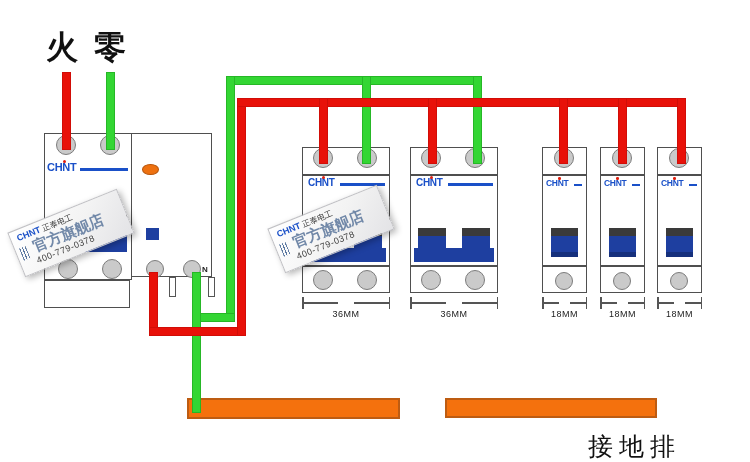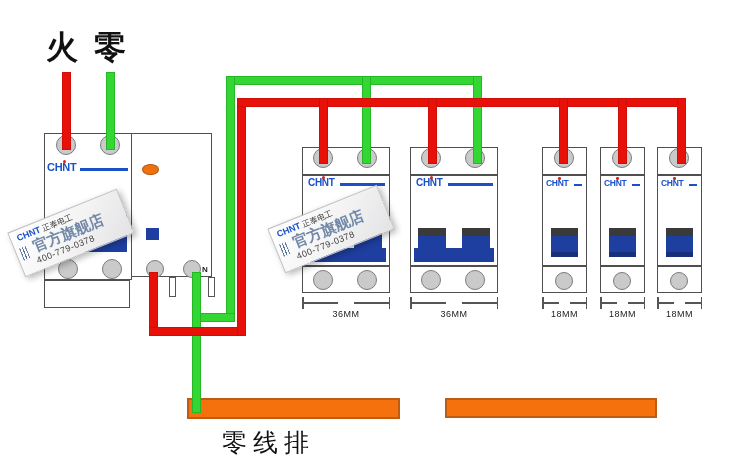--- a/index.html
+++ b/index.html
@@ -210,21 +210,21 @@
   <div class="wire wr" style="left:237px;top:98px;width:9px;height:238px;"></div>
   <div class="wire wr" style="left:237px;top:98px;width:449px;height:9px;"></div>
   <div class="wire wr" style="left:319px;top:98px;width:9px;height:66px;"></div>
   <div class="wire wr" style="left:428px;top:98px;width:9px;height:66px;"></div>
   <div class="wire wr" style="left:559px;top:98px;width:9px;height:66px;"></div>
   <div class="wire wr" style="left:618px;top:98px;width:9px;height:66px;"></div>
   <div class="wire wr" style="left:677px;top:98px;width:9px;height:66px;"></div>
 
   <div class="busbar" style="left:187px;top:398px;width:213px;"></div>
   <div class="busbar" style="left:445px;top:398px;width:212px;height:20px;"></div>
-  <div class="cjk-bottom" style="left:222px;top:426px;">零线排</div>
+  <div class="cjk-bottom" style="left:588px;top:430px;">接地排</div>
 
   <div class="wm" style="left:12px;top:209px;">
     <div class="wm-line1"><span class="wm-brand">CHNT</span> <span>正泰电工</span></div>
     <div class="wm-line2" style="margin-left:12px;">官方旗舰店</div>
     <div class="wm-line3" style="margin-left:10px;">400-779-0378</div>
     <div class="wm-barcode"></div>
   </div>
   <div class="wm" style="left:272px;top:205px;">
     <div class="wm-line1"><span class="wm-brand">CHNT</span> <span>正泰电工</span></div>
     <div class="wm-line2" style="margin-left:12px;">官方旗舰店</div>

